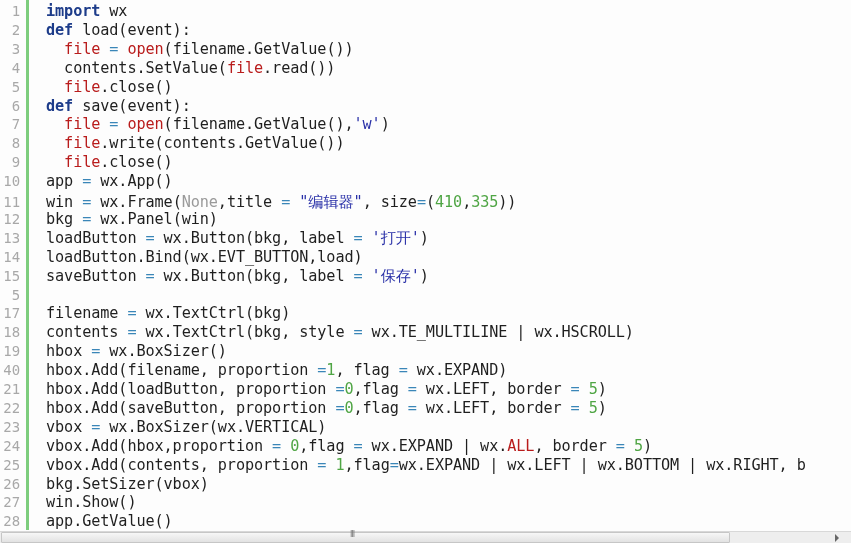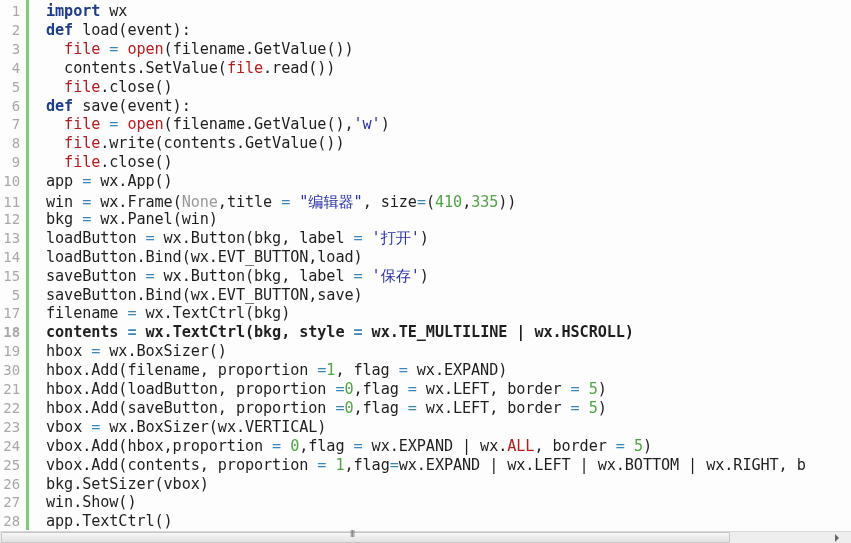--- a/index.html
+++ b/index.html
@@ -35,33 +35,33 @@
       <div class="line" style="top: 96.5px;"><span class="ln">6</span><span class="code"><span class="kw">def</span> save(event):</span></div>
       <div class="line" style="top: 115.4px;"><span class="ln">7</span><span class="code">  <span class="bi">file</span> <span class="op">=</span> <span class="bi">open</span>(filename.GetValue(),<span class="str">'w'</span>)</span></div>
       <div class="line" style="top: 134.3px;"><span class="ln">8</span><span class="code">  <span class="bi">file</span>.write(contents.GetValue())</span></div>
       <div class="line" style="top: 153.2px;"><span class="ln">9</span><span class="code">  <span class="bi">file</span>.close()</span></div>
       <div class="line" style="top: 172.1px;"><span class="ln">10</span><span class="code">app <span class="op">=</span> wx.App()</span></div>
       <div class="line" style="top: 193px; text-decoration: underline;"><span class="ln">11</span><span class="code">win <span class="op">=</span> wx.Frame(<span class="none">None</span>,title <span class="op">=</span> <span class="str">"编辑器"</span>, size<span class="op">=</span>(<span class="num">410</span>,<span class="num">335</span>))</span></div>
       <div class="line" style="top: 209.9px;"><span class="ln">12</span><span class="code">bkg <span class="op">=</span> wx.Panel(win)</span></div>
       <div class="line" style="top: 228.8px; padding-left: 7px;"><span class="ln">13</span><span class="code">loadButton <span class="op">=</span> wx.Button(bkg, label <span class="op">=</span> <span class="str">'打开'</span>)</span></div>
       <div class="line" style="top: 247.7px;"><span class="ln">14</span><span class="code">loadButton.Bind(wx.EVT_BUTTON,load)</span></div>
       <div class="line" style="top: 266.6px;"><span class="ln">15</span><span class="code">saveButton <span class="op">=</span> wx.Button(bkg, label <span class="op">=</span> <span class="str">'保存'</span>)</span></div>
-      <div class="line" style="top: 285.5px;"><span class="ln">5</span><span class="code">saveButton.Bind(wx.EVT_BUTTON,save)</span></div>
+      <div class="line" style="top: 285.5px;"><span class="ln">5</span></div>
       <div class="line" style="top: 304.4px;"><span class="ln">17</span><span class="code">filename <span class="op">=</span> wx.TextCtrl(bkg)</span></div>
-      <div class="line" style="top: 323.3px; font-weight: bold;"><span class="ln">18</span><span class="code">contents <span class="op">=</span> wx.TextCtrl(bkg, style <span class="op">=</span> wx.TE_MULTILINE | wx.HSCROLL)</span></div>
+      <div class="line" style="top: 323.3px;"><span class="ln">18</span><span class="code">contents <span class="op">=</span> wx.TextCtrl(bkg, style <span class="op">=</span> wx.TE_MULTILINE | wx.HSCROLL)</span></div>
       <div class="line" style="top: 342.2px;"><span class="ln">19</span><span class="code">hbox <span class="op">=</span> wx.BoxSizer()</span></div>
-      <div class="line" style="top: 361.1px;"><span class="ln">30</span><span class="code">hbox.Add(filename, proportion <span class="op">=</span><span class="num">1</span>, flag <span class="op">=</span> wx.EXPAND)</span></div>
+      <div class="line" style="top: 361.1px;"><span class="ln">40</span><span class="code">hbox.Add(filename, proportion <span class="op">=</span><span class="num">1</span>, flag <span class="op">=</span> wx.EXPAND)</span></div>
       <div class="line" style="top: 380px;"><span class="ln">21</span><span class="code">hbox.Add(loadButton, proportion <span class="op">=</span><span class="num">0</span>,flag <span class="op">=</span> wx.LEFT, border <span class="op">=</span> <span class="num">5</span>)</span></div>
       <div class="line" style="top: 398.9px;"><span class="ln">22</span><span class="code">hbox.Add(saveButton, proportion <span class="op">=</span><span class="num">0</span>,flag <span class="op">=</span> wx.LEFT, border <span class="op">=</span> <span class="num">5</span>)</span></div>
       <div class="line" style="top: 417.8px;"><span class="ln">23</span><span class="code">vbox <span class="op">=</span> wx.BoxSizer(wx.VERTICAL)</span></div>
       <div class="line" style="top: 436.7px;"><span class="ln">24</span><span class="code">vbox.Add(hbox,proportion <span class="op">=</span> <span class="num">0</span>,flag <span class="op">=</span> wx.EXPAND | wx.<span class="bi">ALL</span>, border <span class="op">=</span> <span class="num">5</span>)</span></div>
       <div class="line" style="top: 455.6px; padding-left: 16px;"><span class="ln">25</span><span class="code">vbox.Add(contents, proportion <span class="op">=</span> <span class="num">1</span>,flag<span class="op">=</span>wx.EXPAND | wx.LEFT | wx.BOTTOM | wx.RIGHT, b</span></div>
       <div class="line" style="top: 474.5px;"><span class="ln">26</span><span class="code">bkg.SetSizer(vbox)</span></div>
       <div class="line" style="top: 493.4px;"><span class="ln">27</span><span class="code">win.Show()</span></div>
-      <div class="line" style="top: 512.3px;"><span class="ln">28</span><span class="code">app.TextCtrl()</span></div>
+      <div class="line" style="top: 512.3px;"><span class="ln">28</span><span class="code">app.GetValue()</span></div>
     </div>
 </div>
 
 <div class="scroll">
   <div class="thumb">
     <span class="grip">III</span>
   </div>
   <div class="arrow-right"></div>
 </div>
 

